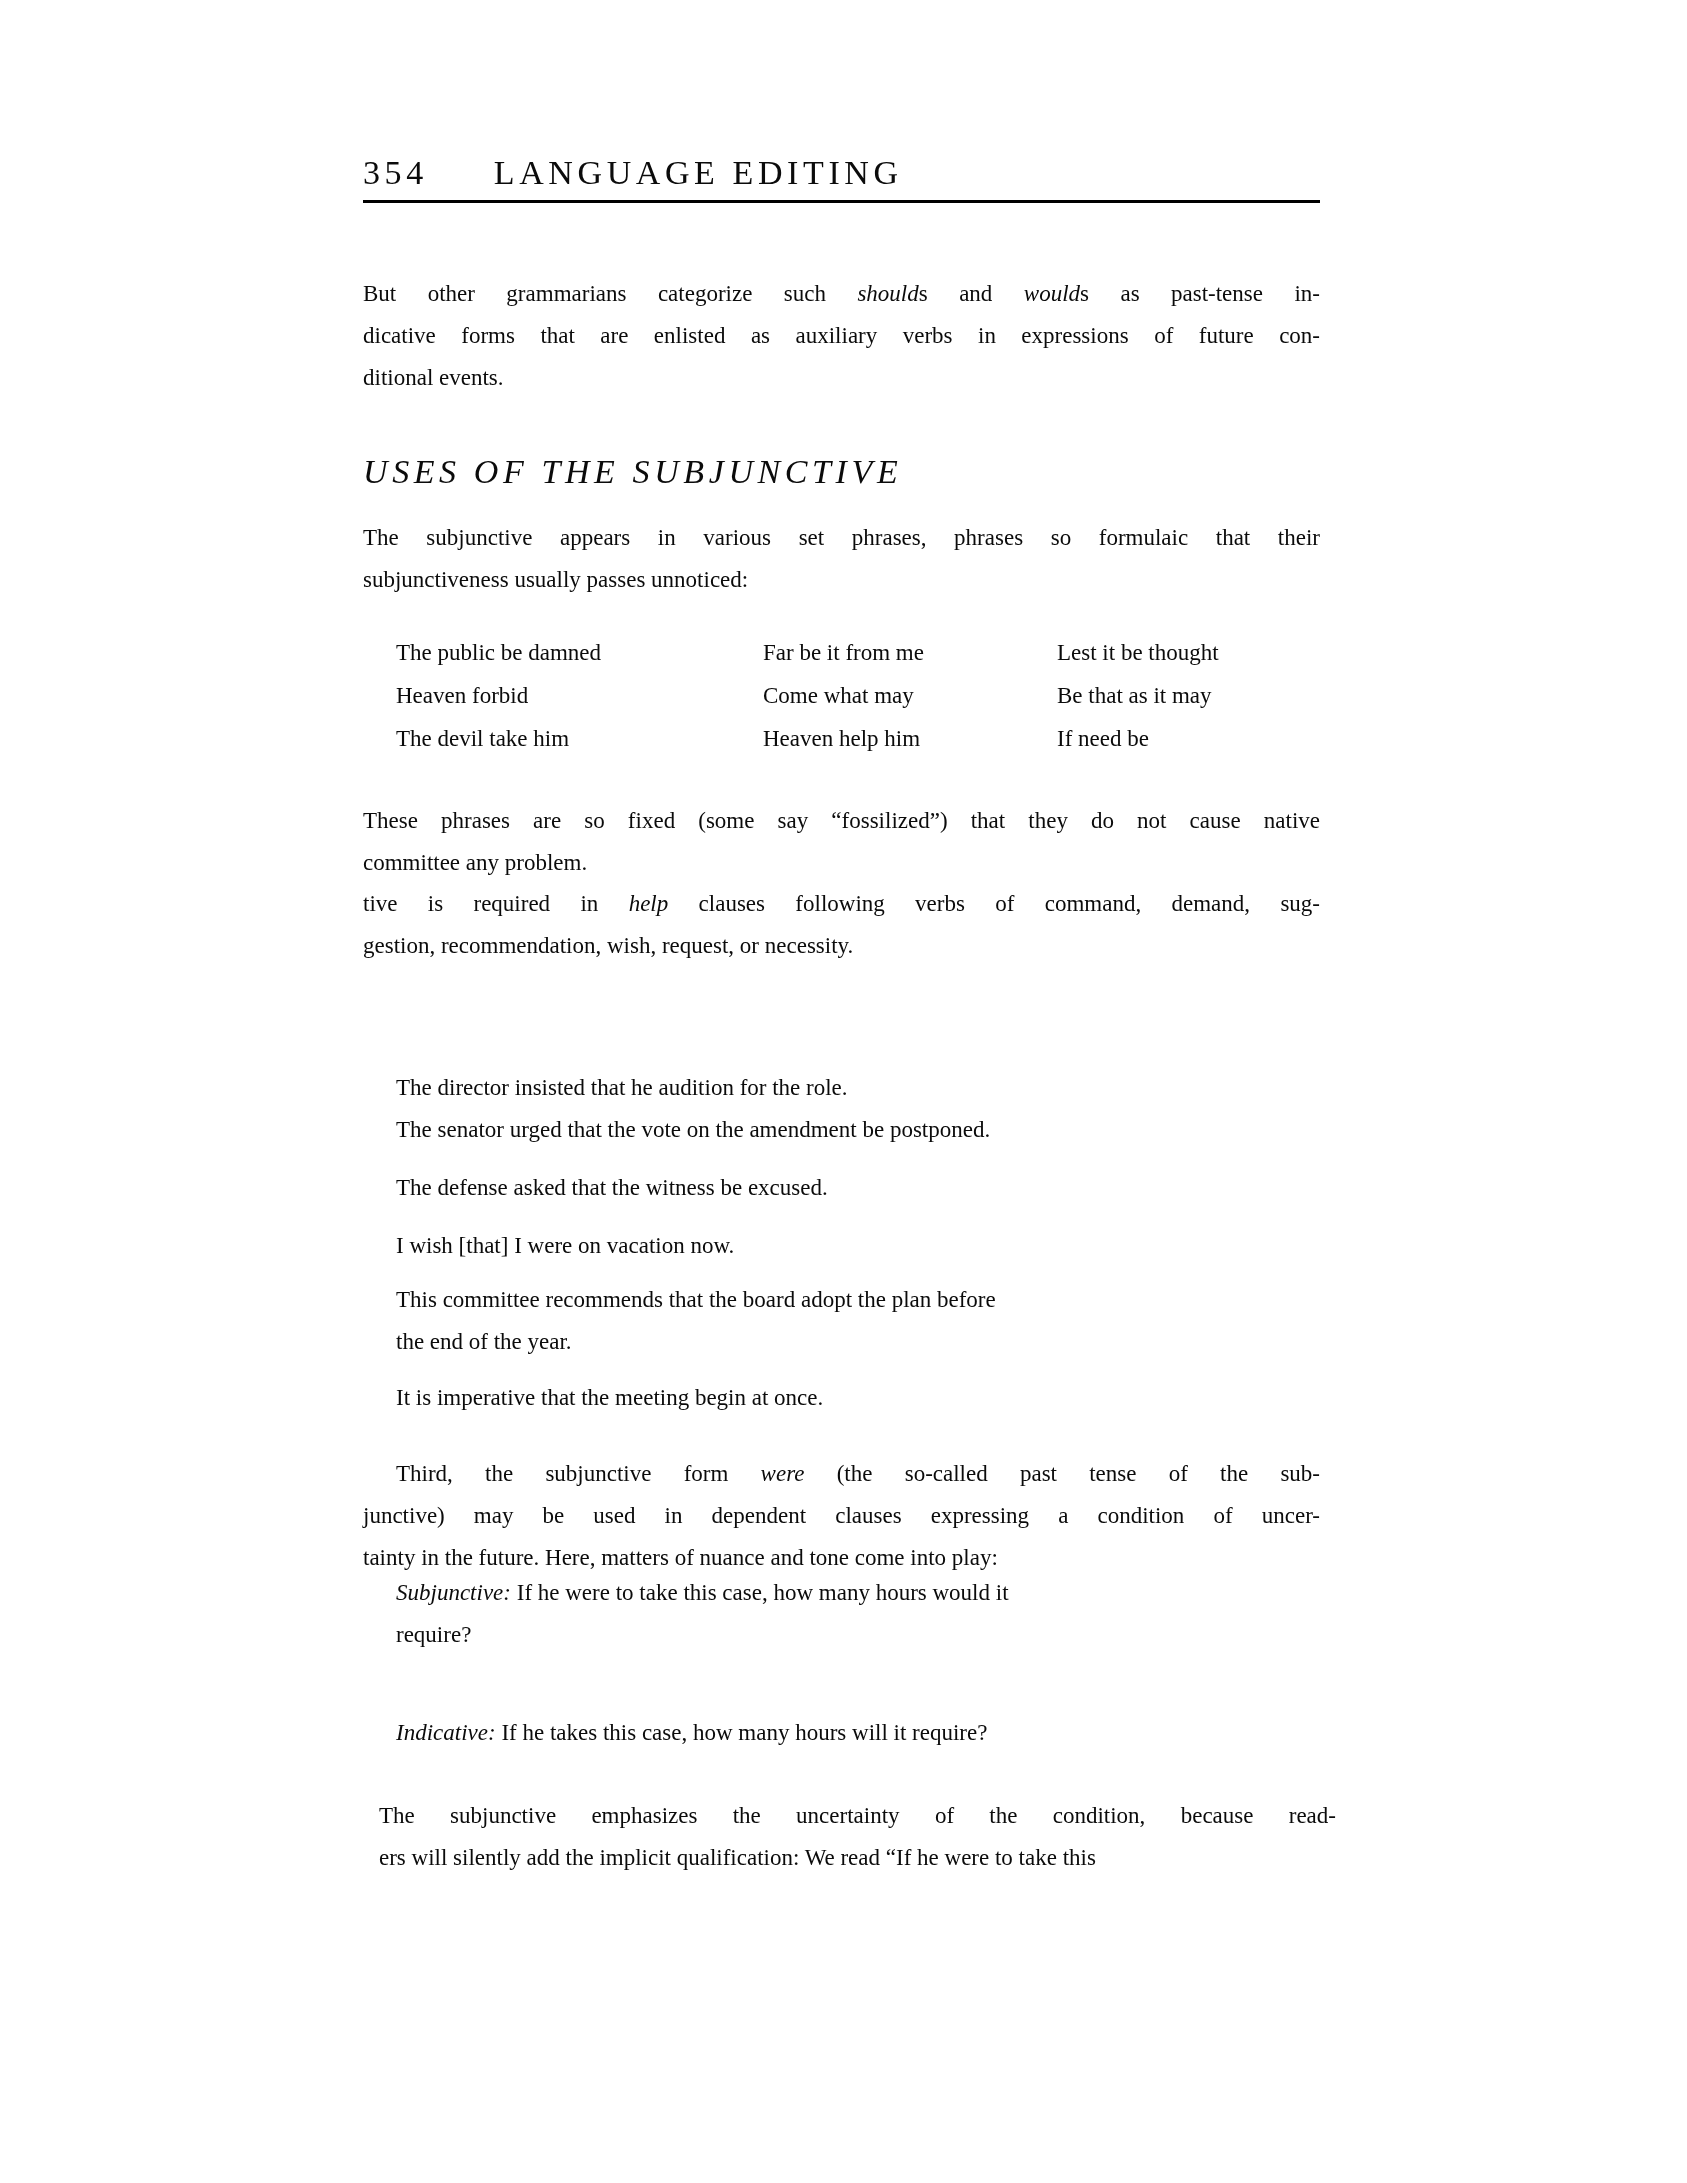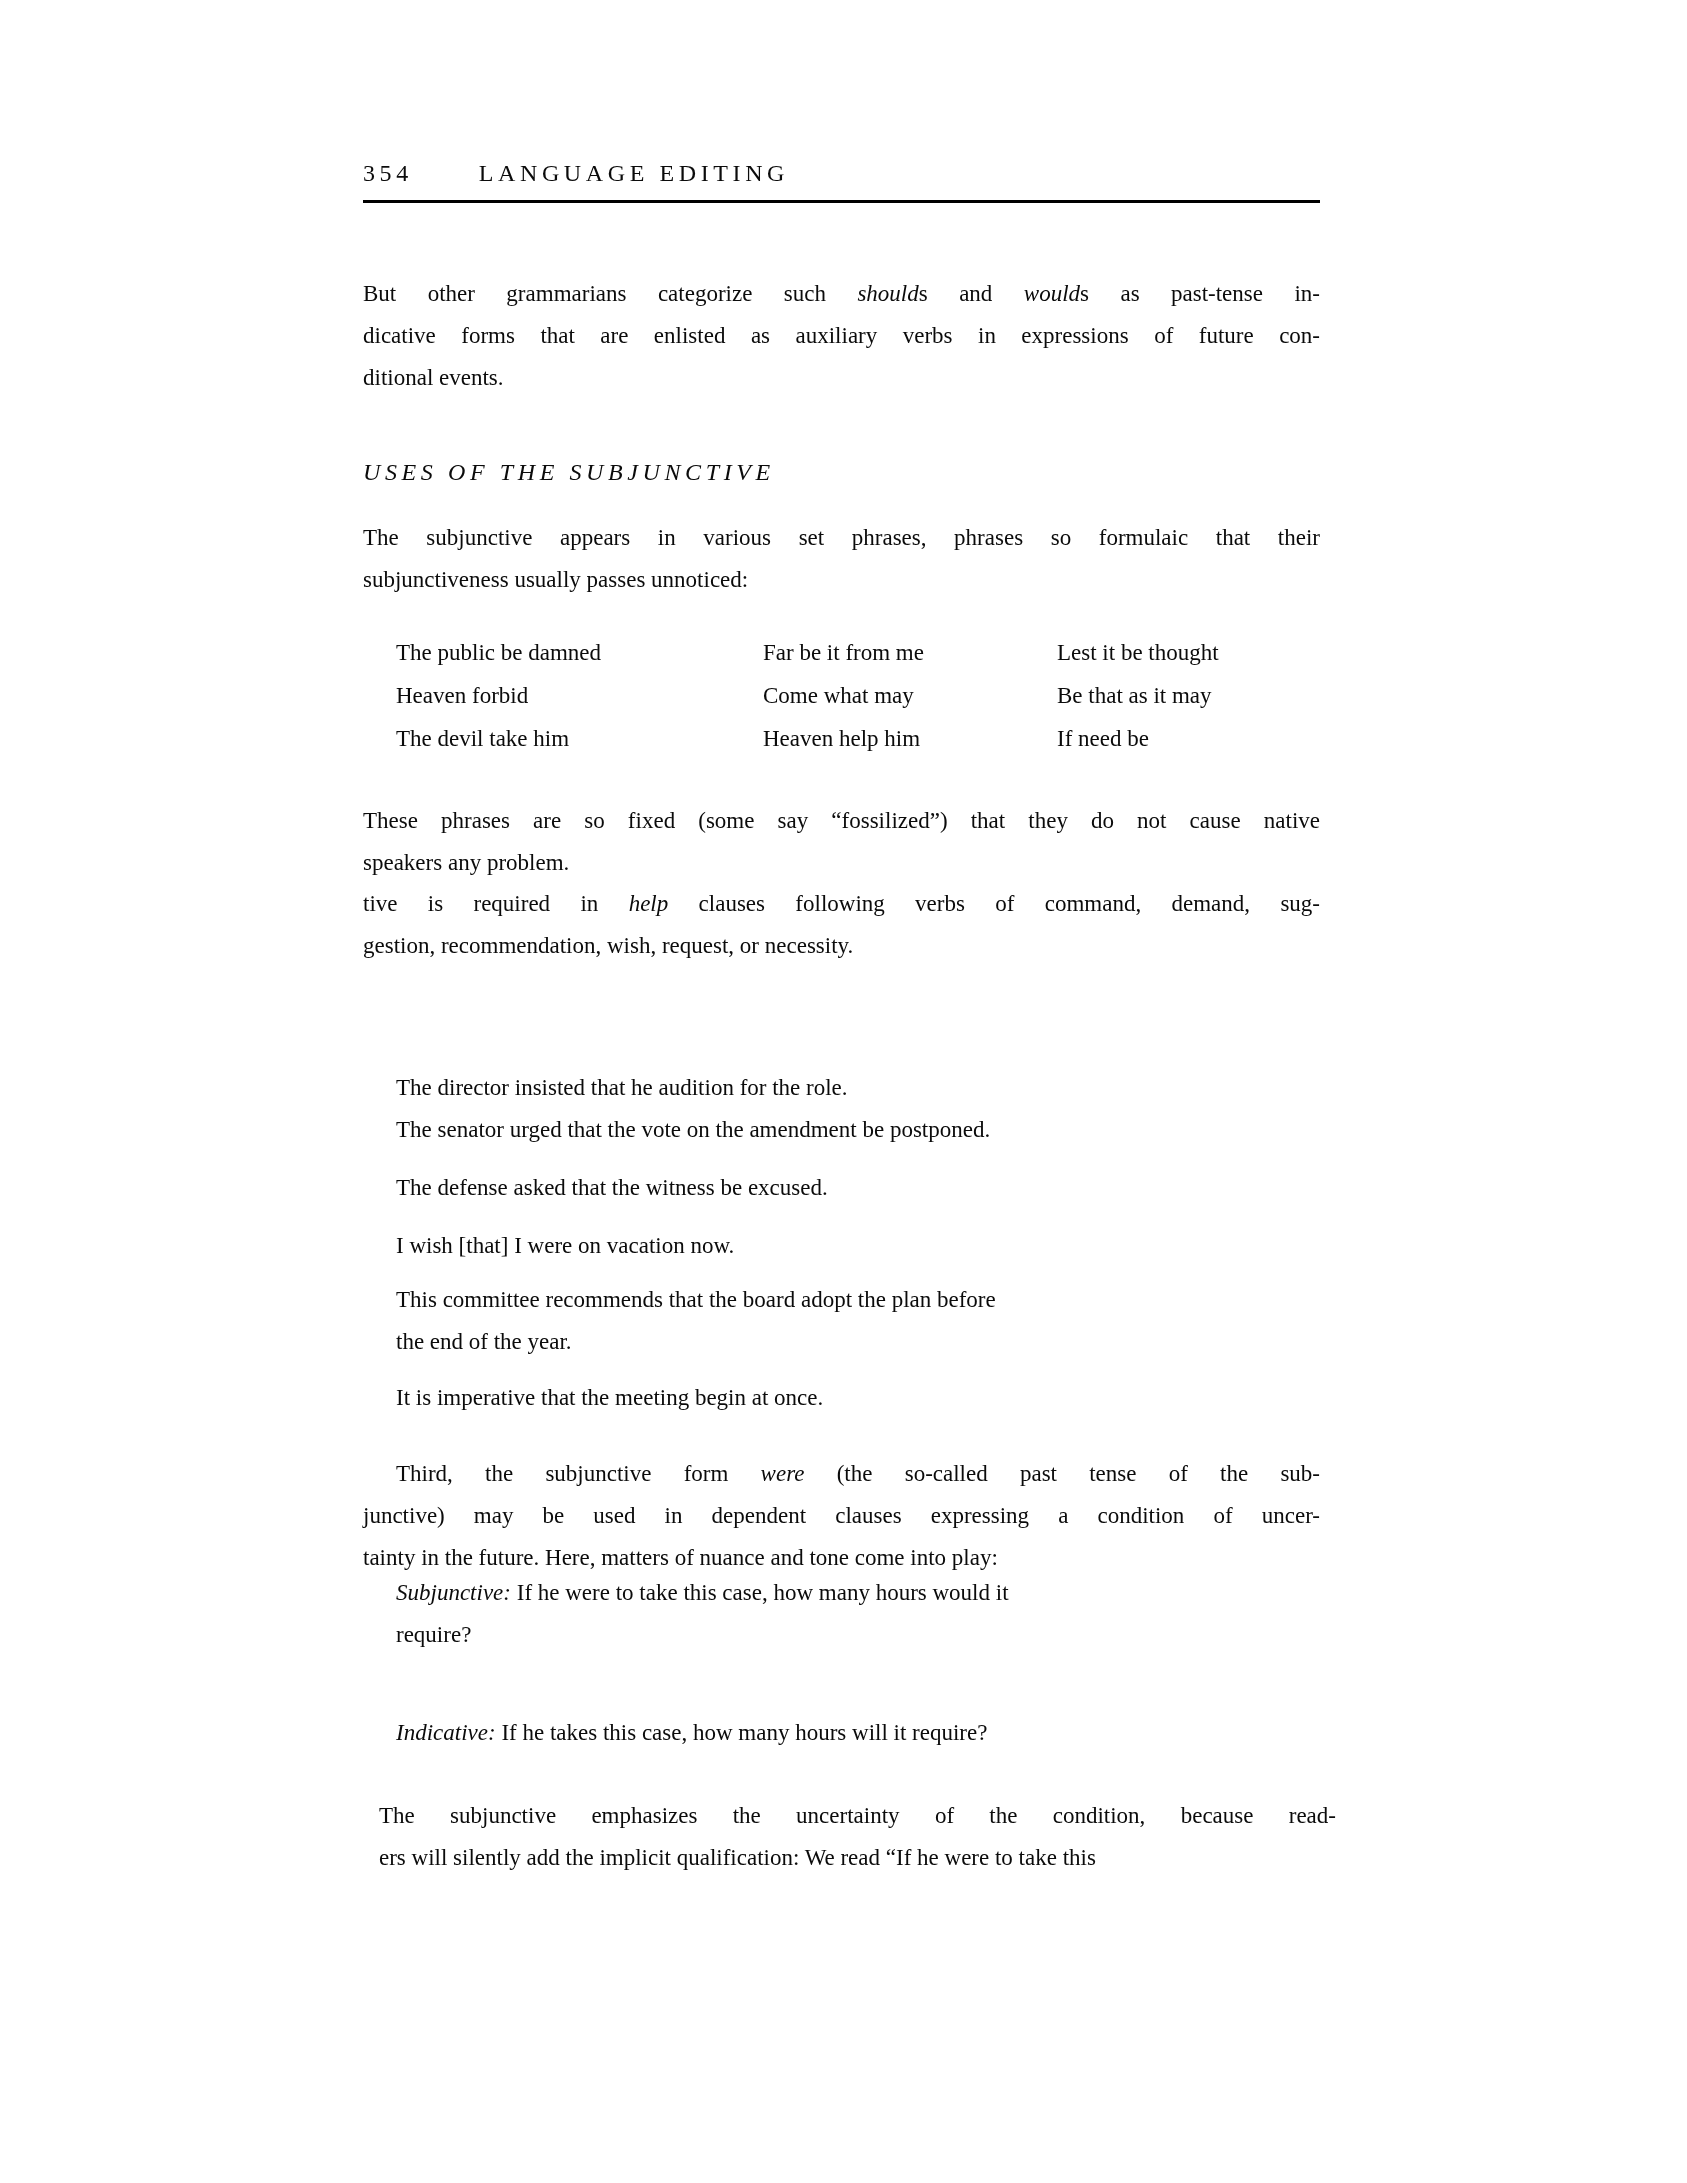--- a/index.html
+++ b/index.html
@@ -6,21 +6,21 @@
   html,body{margin:0;padding:0;}
   body{
     width:1687px;height:2183px;
     background:#ffffff;
     font-family:"Liberation Serif", serif;
     color:#0b0b0b;
     -webkit-font-smoothing:antialiased;
   }
   .page{position:relative;width:1687px;height:2183px;background:#ffffff;overflow:hidden;}
   .block{position:absolute;left:363px;width:957px;font-size:23px;line-height:42px;}
-  .caps{font-size:24px;letter-spacing:4.6px;line-height:42px;white-space:nowrap;}
+  .caps{font-size:34px;letter-spacing:4.6px;line-height:42px;white-space:nowrap;}
   .running{top:152px;}
   .rh{margin-left:66px;}
   .rule{position:absolute;left:363px;top:200px;width:957px;height:2.6px;background:#000;}
   .ln{display:block;}
   .jl{text-align:justify;text-align-last:justify;}
   .ind{padding-left:33px;}
   .pos-p1{top:273px;}
   .pos-heading{top:451px;font-style:italic;}
   .pos-p2{top:517px;}
   .pos-list{top:631px;}
@@ -76,21 +76,21 @@
     </div>
     <div>
       <div class="ln">Lest it be thought</div>
       <div class="ln">Be that as it may</div>
       <div class="ln">If need be</div>
     </div>
   </section>
 
   <section class="block pos-p3">
     <div class="ln jl">These phrases are so fixed (some say “fossilized”) that they do not cause native</div>
-    <div class="ln">speakers any problem.</div>
+    <div class="ln">committee any problem.</div>
   </section>
 
   <section class="block pos-p4">
     <div class="ln jl"><span>tive is required in </span><i>help</i><span> clauses following verbs of command, demand, sug-</span></div>
     <div class="ln">gestion, recommendation, wish, request, or necessity.</div>
   </section>
 
   <section class="block ind pos-e1">The director insisted that he audition for the role.</section>
   <section class="block ind pos-e2">The senator urged that the vote on the amendment be postponed.</section>
   <section class="block ind pos-e3">The defense asked that the witness be excused.</section>

